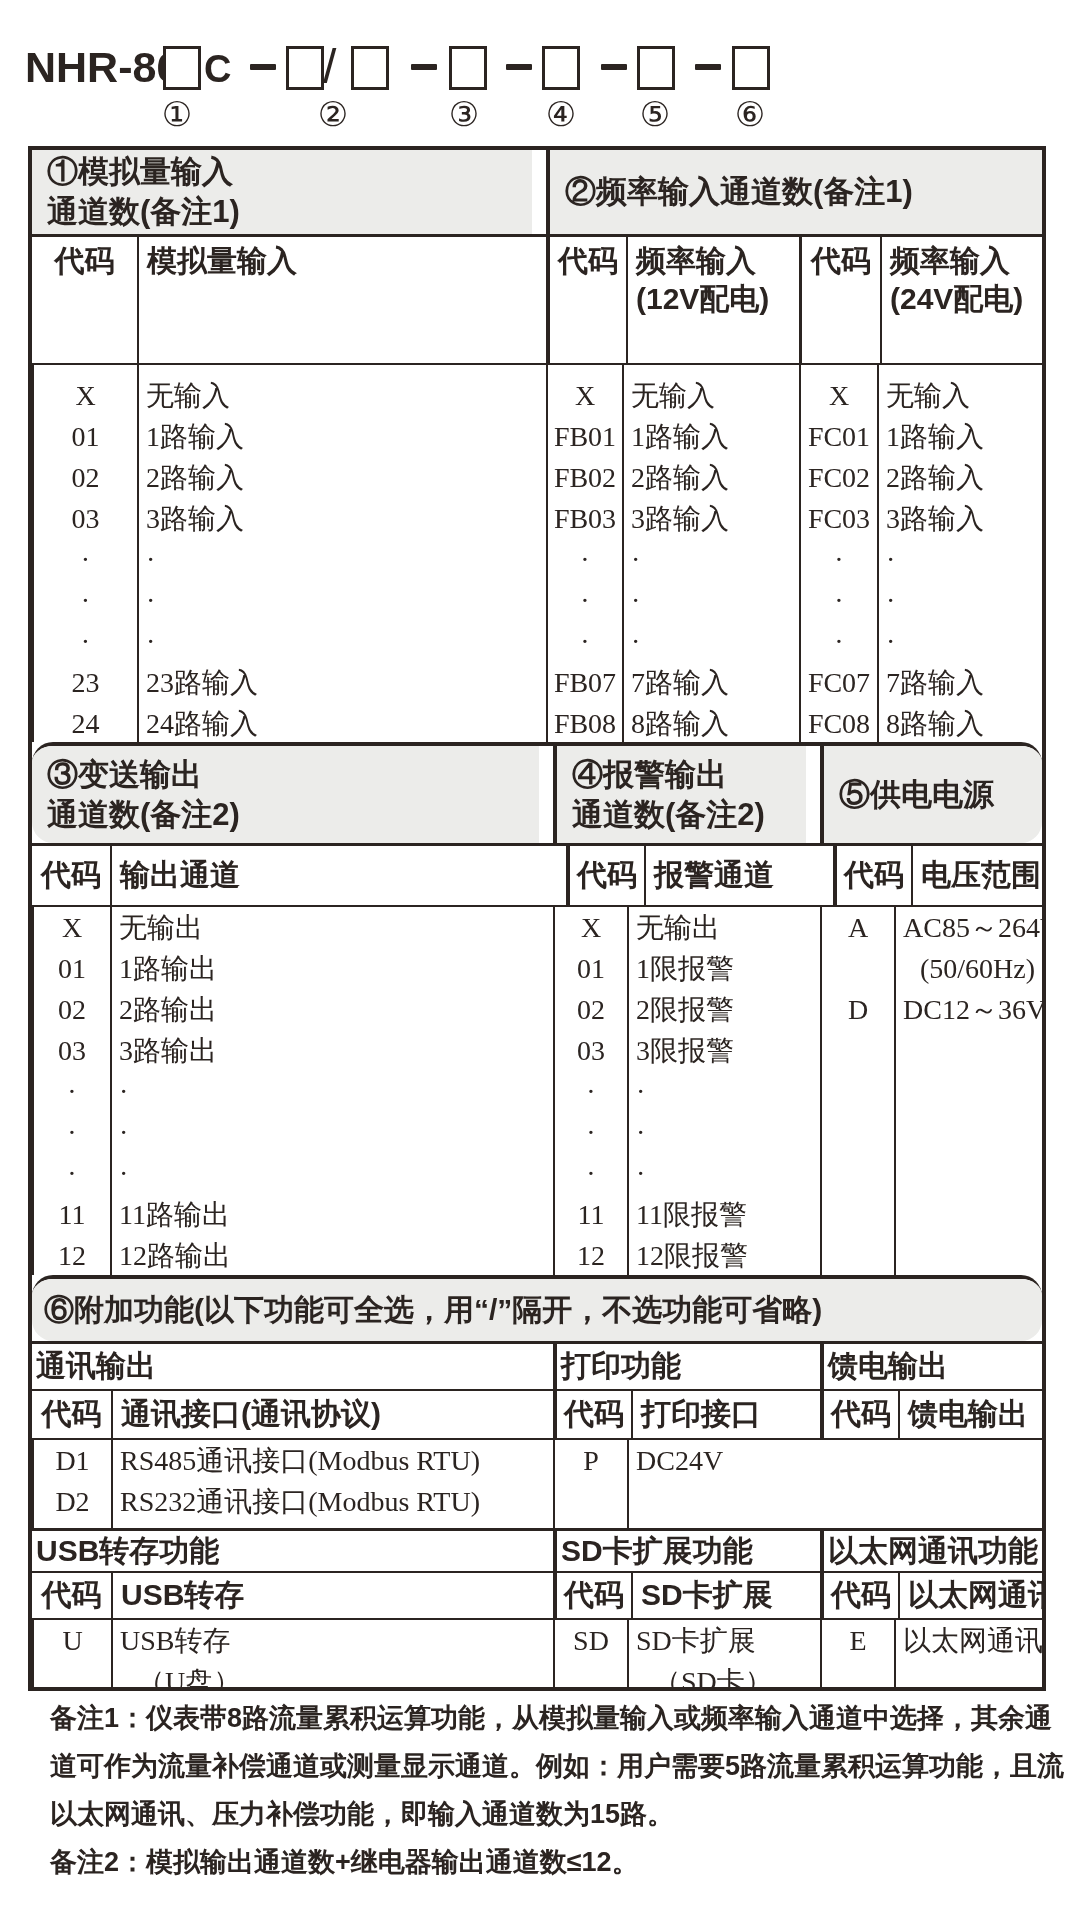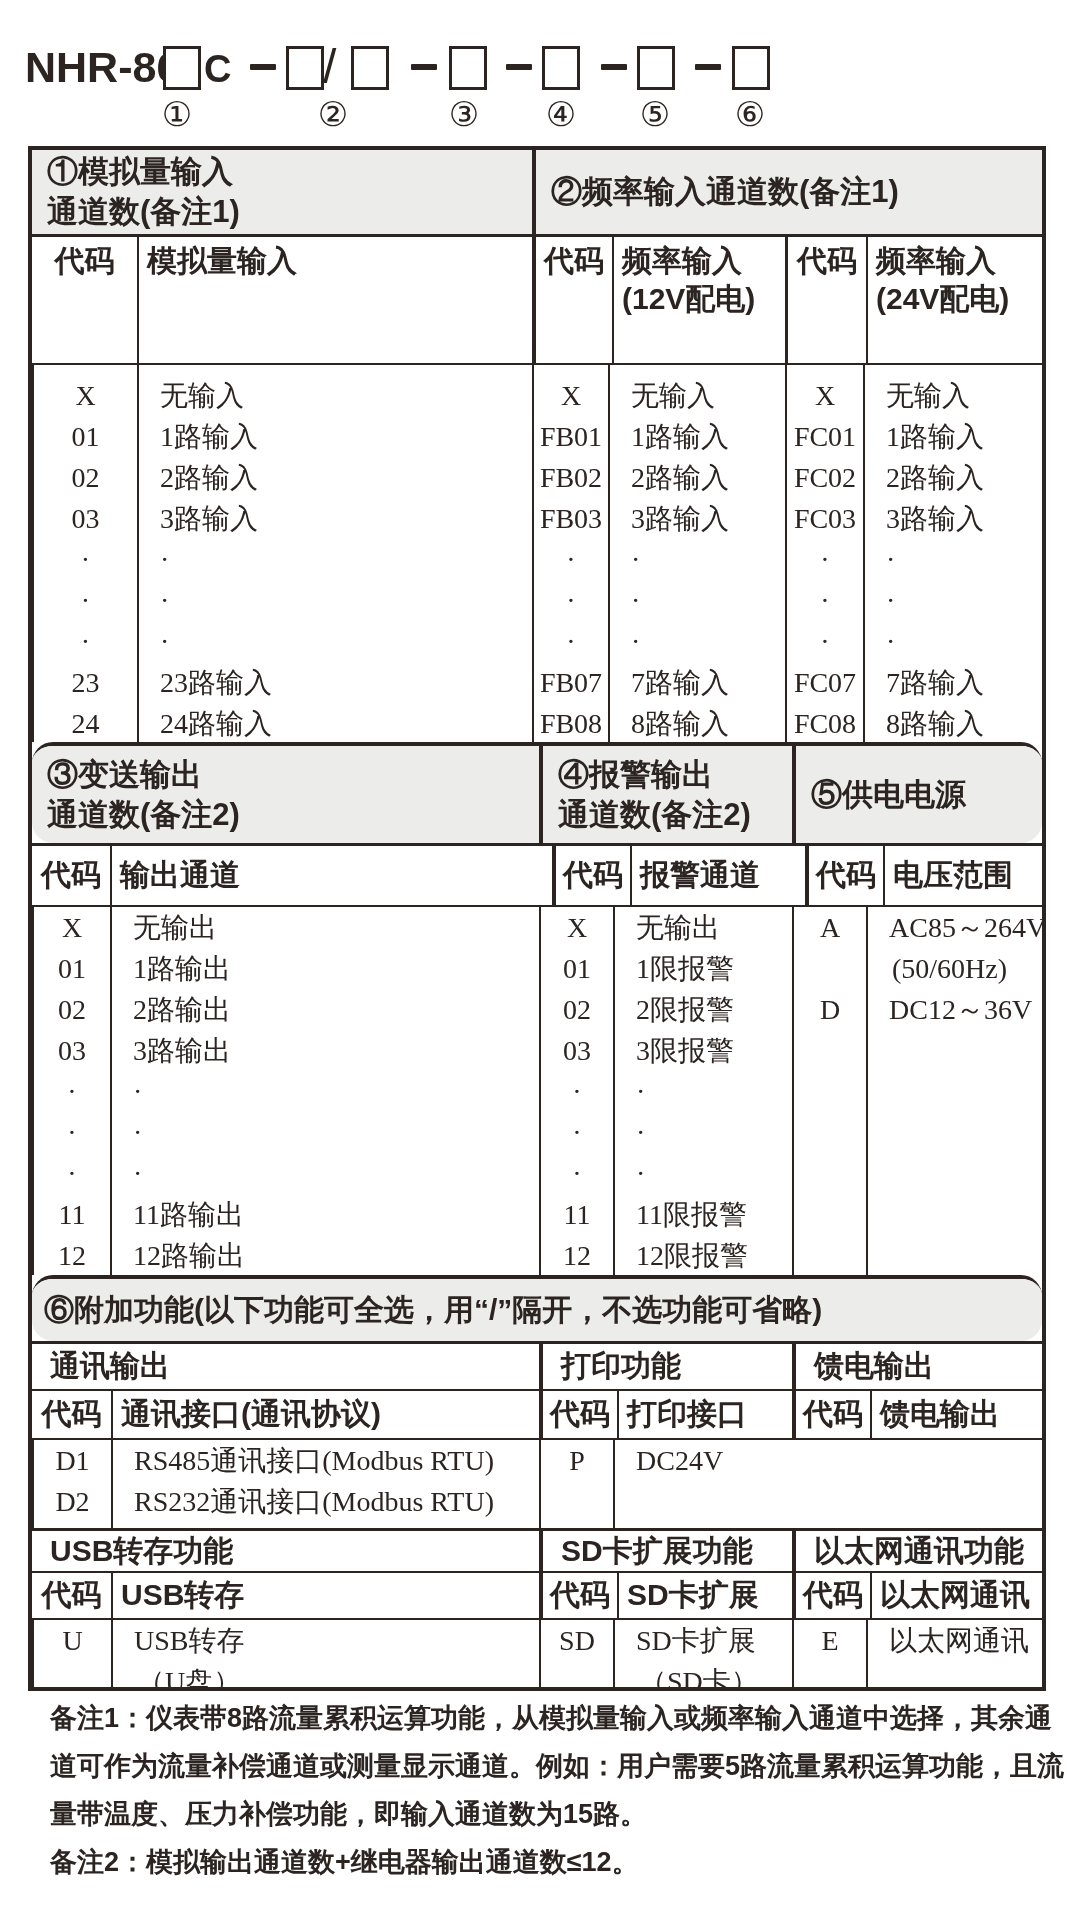--- a/index.html
+++ b/index.html
@@ -19,48 +19,48 @@
 
   
   .twrap{position:absolute;left:28px;top:146px;width:1010px;border:4px solid var(--ink);background:#fff;}
   .trow{display:flex;width:100%;box-sizing:border-box;overflow:hidden;}
   .bt2{border-top:2px solid var(--ink);} .bt3{border-top:3px solid var(--ink);} .bt4{border-top:4px solid var(--ink);border-radius:21px;}
   .h84{height:84px;} .h129{height:129px;} .h379{height:379px;} .h101{height:101px;} .h62{height:62px;}
   .h370{height:370px;} .h50{height:66px;} .h48{height:48px;} .h49{height:49px;} .h90{height:90px;}
   .h43{height:43px;text-align:center;} .h47{height:47px;} .h69{height:69px;}
 
   .cell{box-sizing:border-box;border-left:2px solid var(--ink);overflow:hidden;}
-  .bl0{border-left:none;} .bl3{border-left-width:3px;} .bl4{border-left-width:4px;}
+  .bl0{border-left:none;} .bl3{border-left-width:3px;} .bl4{border-left-width:4px;margin-left:14px;}
   .grow{flex:1;}
   .w78{width:78px;} .w79{width:79px;} .w80{width:80px;} .w81{width:81px;}
   .w105{width:105px;} .w173{width:173px;} .w175{width:175px;} .w253{width:253px;}
   .w395{width:395px;} .w428{width:428px;} .w429{width:442px;} .w500{width:500px;} .w507{width:507px;}
 
   .grey{background:var(--grey);}
   .stitle{font-weight:bold;font-size:31px;line-height:40px;display:flex;align-items:center;
           padding-left:15px;white-space:pre-line;}
   .s6t{font-weight:bold;font-size:30px;display:flex;align-items:center;padding-left:12px;white-space:nowrap;}
 
   .hdr-top .cell{font-weight:bold;font-size:30px;line-height:38px;padding-top:5px;white-space:pre-line;}
   .hdr-top .code-h{text-align:center;}
   .hdr-mid .cell{font-weight:bold;font-size:30px;display:flex;align-items:center;white-space:nowrap;}
   .hdr-mid .code-h{justify-content:center;}
   .desc-h{padding-left:8px;}
 
-  .sub{font-weight:bold;font-size:30px;display:flex;align-items:center;padding-left:18px;white-space:nowrap;}
+  .sub{font-weight:bold;font-size:30px;display:flex;align-items:center;padding-left:4px;white-space:nowrap;}
 
   .pair{display:flex;box-sizing:border-box;border-left:2px solid var(--ink);overflow:hidden;}
   .codecol{box-sizing:border-box;border-right:2px solid var(--ink);}
   .desccol{flex:1;overflow:hidden;}
   .cw105{width:105px;} .cw78{width:78px;} .cw79{width:79px;} .cw76{width:76px;} .cw74{width:74px;}
   .pt10 > .codecol, .pt10 > .desccol{padding-top:10px;}
   .drow{height:41px;line-height:41px;font-family:"Liberation Serif","DejaVu Serif",serif;
         font-size:28px;white-space:nowrap;overflow:hidden;}
   .codecol .drow{text-align:center;}
-  .desccol .drow{padding-left:21px;}
+  .desccol .drow{padding-left:7px;}
   .desccol .drow.cont{padding-left:24px;}
 
   
   .notes{position:absolute;left:50px;top:1694px;width:1010px;font-weight:bold;font-size:27px;line-height:48px;}
   .notes div{white-space:nowrap;}
 </style>
 </head>
 <body>
 
 <div class="page">
@@ -347,17 +347,17 @@
             <div class="drow desc">以太网通讯</div>
           </div>
       </div>
     </div>
 
   </div>
 
   <div class="notes">
     <div>备注1：仪表带8路流量累积运算功能，从模拟量输入或频率输入通道中选择，其余通</div>
     <div>道可作为流量补偿通道或测量显示通道。例如：用户需要5路流量累积运算功能，且流</div>
-    <div>量带温度、压力补偿功能，即输入通道数为15路。</div>
+    <div>以太网通讯、压力补偿功能，即输入通道数为15路。</div>
     <div>备注2：模拟输出通道数+继电器输出通道数≤12。</div>
   </div>
 
 </div>
 
 </body></html>

